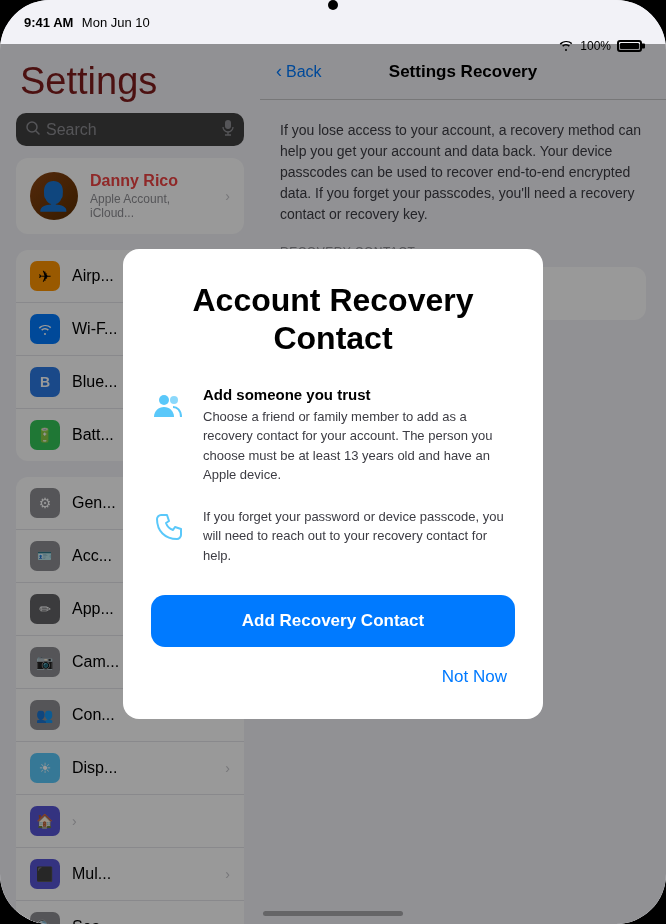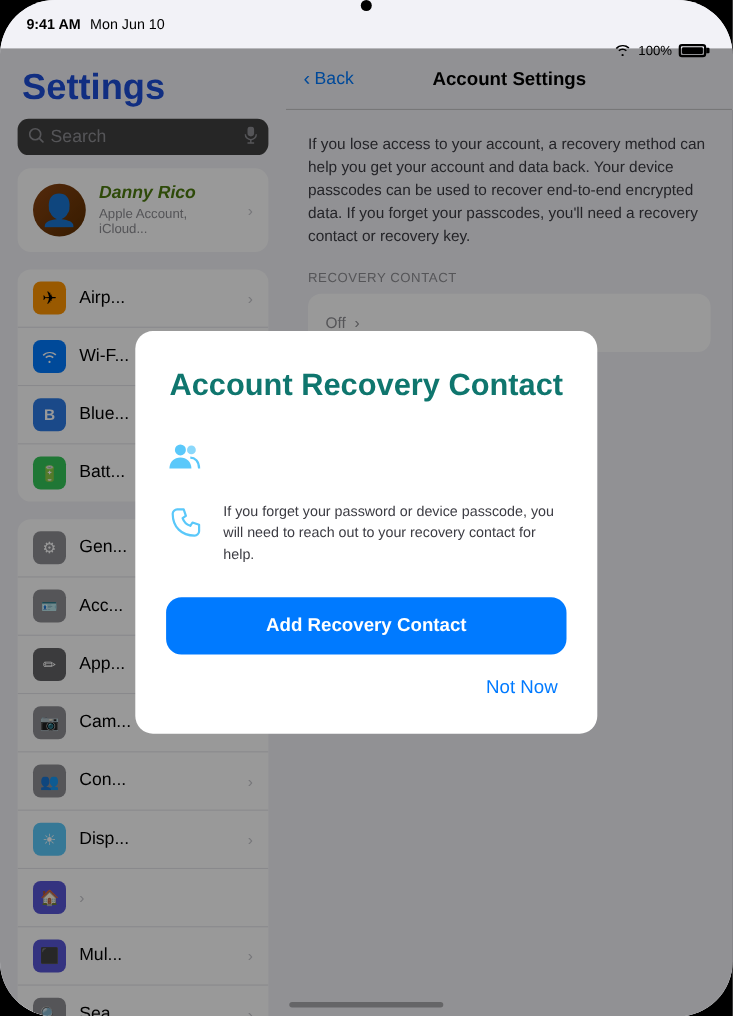--- a/index.html
+++ b/index.html
@@ -92,23 +92,23 @@
     
     .sidebar {
       width: 260px;
       background: #f2f2f7;
       height: 100%;
       overflow: hidden;
       flex-shrink: 0;
     }
 
     .sidebar-title {
-      font-size: 33px;
-      font-weight: 700;
-      color: #1d4ed8;
+      font-size: 38px;
+      font-weight: 400;
+      color: #7f1d1d;
       padding: 16px 20px 10px;
     }
 
     .search-bar {
       margin: 0 16px 12px;
       background: #404040;
       border-radius: 10px;
       display: flex;
       align-items: center;
       padding: 7px 10px;
@@ -150,22 +150,21 @@
       display: flex;
       align-items: center;
       justify-content: center;
       overflow: hidden;
       flex-shrink: 0;
     }
 
     .user-info-name {
       font-size: 16px;
       font-weight: 600;
-      color: #4d7c0f;
-      font-style: italic;
+      color: #ef4444;
     }
 
     .user-info-sub {
       font-size: 12px;
       color: #8e8e93;
       margin-top: 2px;
     }
 
     
     .settings-section {
@@ -293,23 +292,23 @@
 
     .modal {
       background: #fff;
       border-radius: 16px;
       width: 420px;
       padding: 32px 28px 24px;
       position: relative;
     }
 
     .modal-title {
-      font-size: 28px;
+      font-size: 32px;
       font-weight: 700;
-      color: #0f766e;
+      color: #000000;
       text-align: center;
       margin-bottom: 28px;
       line-height: 1.2;
     }
 
     .modal-feature {
       display: flex;
       align-items: flex-start;
       gap: 16px;
       margin-bottom: 22px;
@@ -540,21 +539,21 @@
       </div>
 
     </div>
 
     <div class="detail-panel">
       <div class="detail-header">
         <div class="back-btn">
           <span style="font-size:18px;">‹</span>
           <span>Back</span>
         </div>
-        <span class="detail-title">Account Settings</span>
+        <span class="detail-title">Settings Recovery</span>
       </div>
 
       <div class="detail-body">
         <p class="detail-description">If you lose access to your account, a recovery method can help you get your account and data back. Your device passcodes can be used to recover end-to-end encrypted data. If you forget your passcodes, you'll need a recovery contact or recovery key.</p>
         <div class="recovery-section-label">RECOVERY CONTACT</div>
         <div class="recovery-content">
           <span style="color:#8e8e93;">Off &nbsp;›</span>
         </div>
       </div>
     </div>
@@ -566,20 +565,24 @@
         
         <div class="modal-feature">
           <div class="feature-icon">
             <svg width="36" height="28" viewBox="0 0 36 28">
               <circle cx="13" cy="8" r="5" fill="#5ac8fa"></circle>
               <circle cx="23" cy="8" r="4" fill="#5ac8fa" opacity="0.7"></circle>
               <path d="M3 25c0-6 4.5-10 10-10s10 4 10 10" fill="#5ac8fa"></path>
               <path d="M22 15c4 0 8 3 8 10" fill="none" stroke="#5ac8fa" stroke-width="2"></path>
             </svg>
           </div>
+          <div class="feature-text">
+            <h3>Add someone you trust</h3>
+            <p>Choose a friend or family member to add as a recovery contact for your account. The person you choose must be at least 13 years old and have an Apple device.</p>
+          </div>
         </div>
 
         
         <div class="modal-feature">
           <div class="feature-icon">
             <svg width="28" height="28" viewBox="0 0 28 28">
               <path d="M6 2h6l2 6-3 2c1 3 4 6 7 7l2-3 6 2v6c0 2-2 4-4 4C10 26 2 18 2 6c0-2 2-4 4-4z" fill="none" stroke="#5ac8fa" stroke-width="2" stroke-linejoin="round"></path>
             </svg>
           </div>
           <div class="feature-text">

